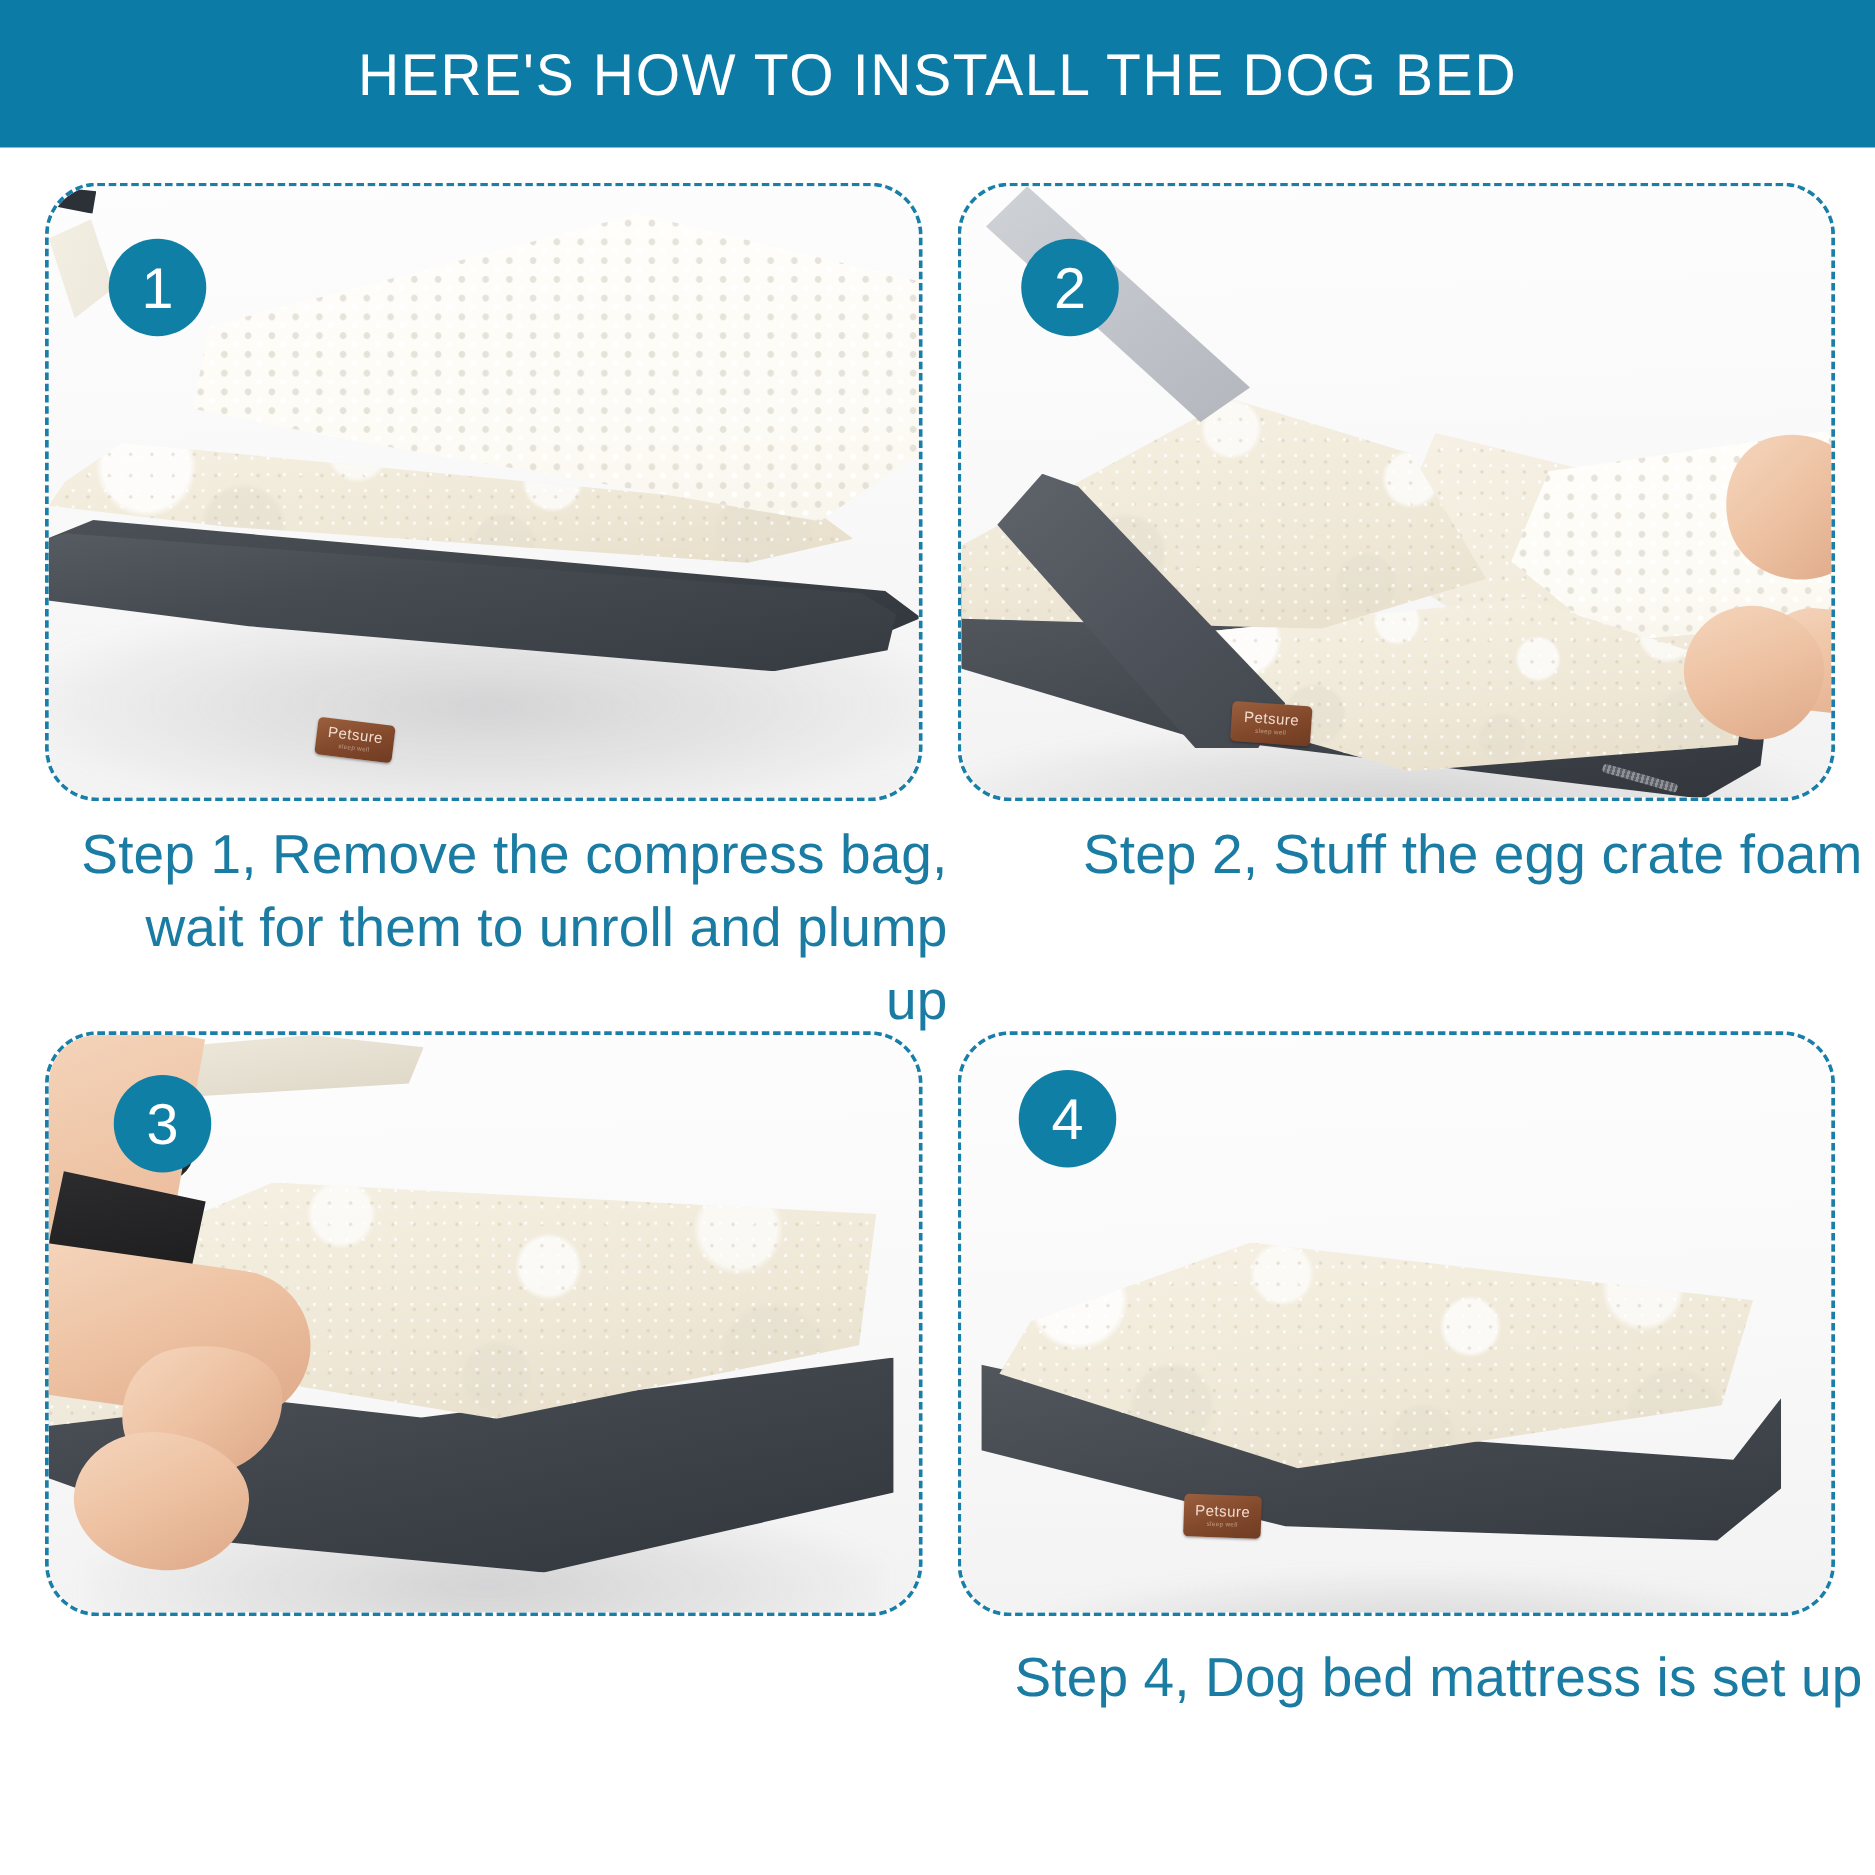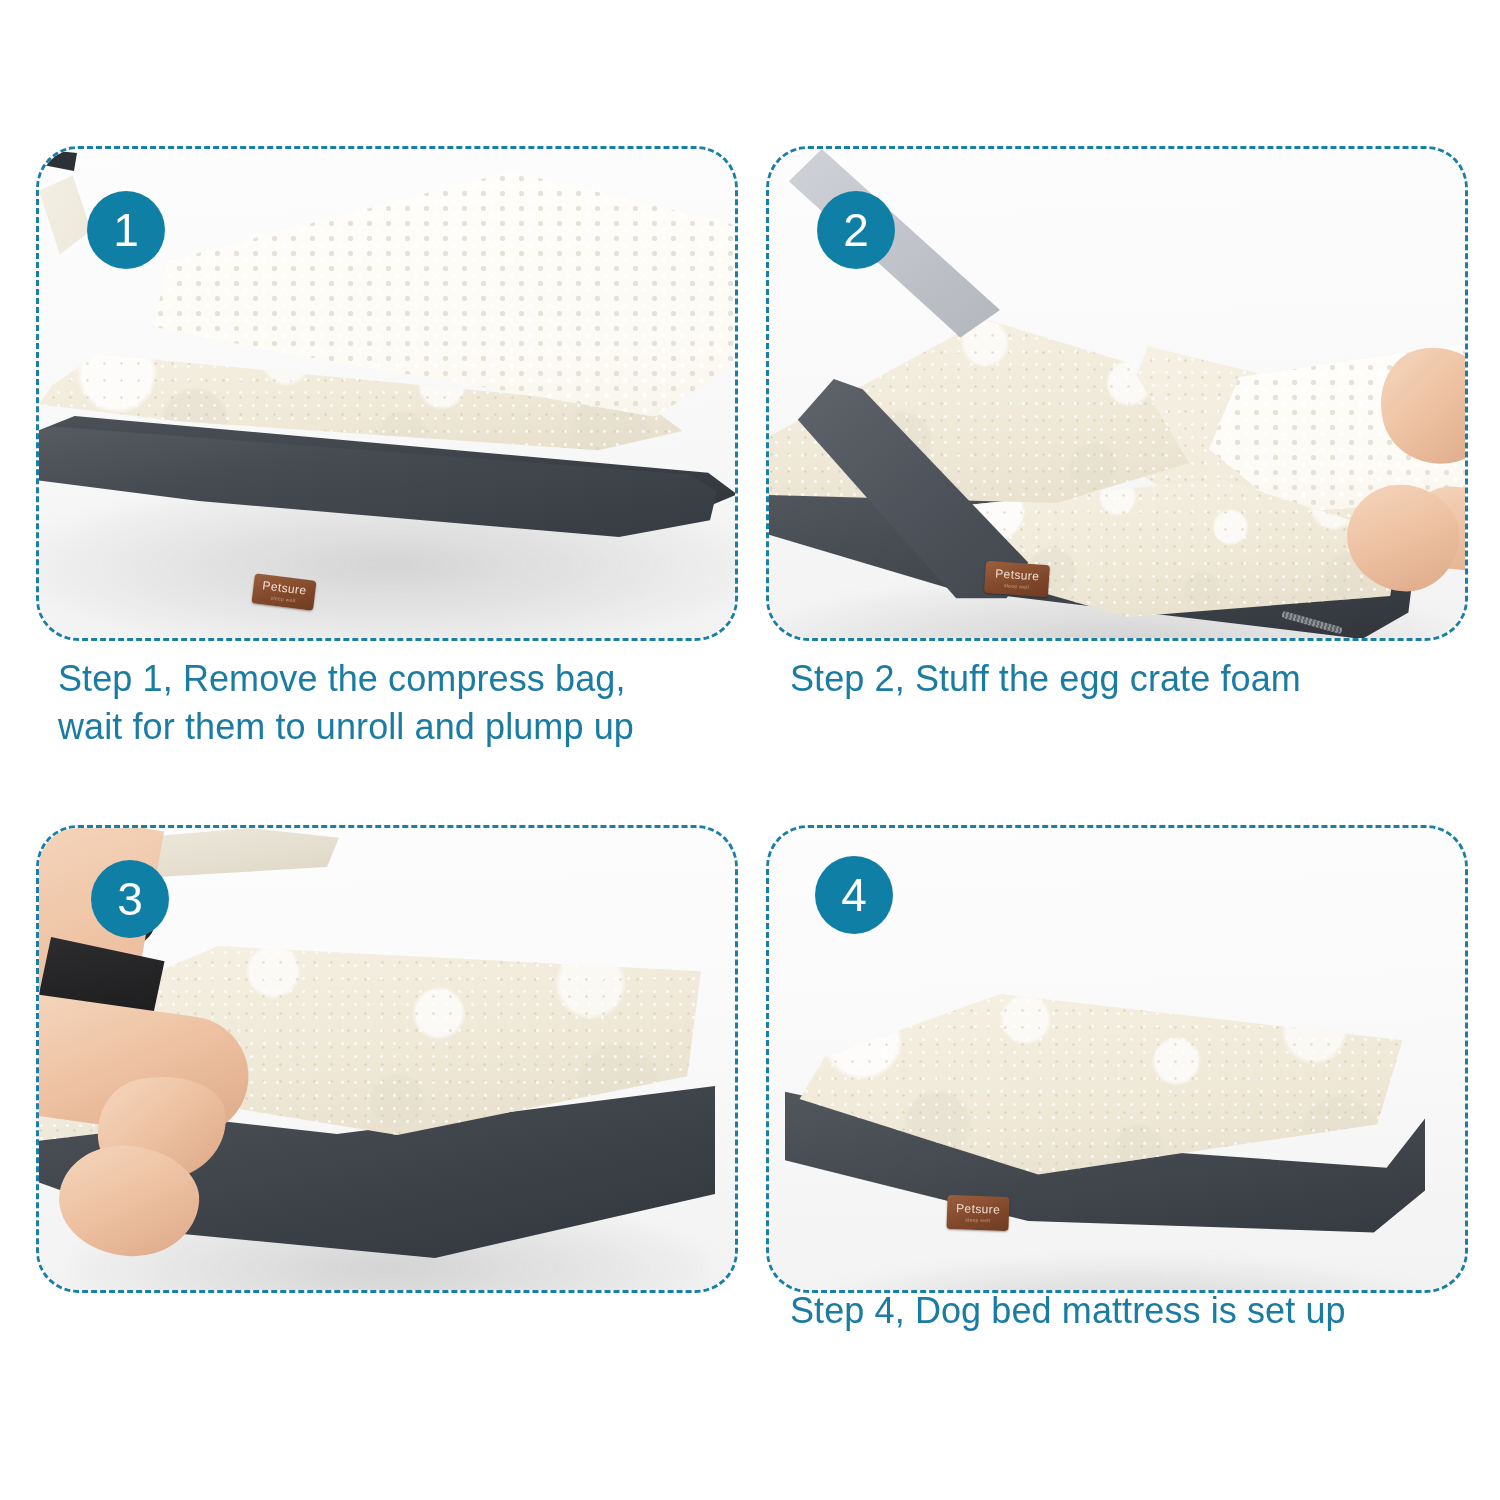--- a/index.html
+++ b/index.html
@@ -82,30 +82,31 @@
     z-index: 30;
     line-height: 1;
   }
   .cell-r2c1 .step-badge { left: 52px; top: 32px; }
   .cell-r2c2 .step-badge { left: 46px; top: 28px; }
 
   
   .caption {
     position: absolute;
     color: #1a7ba3;
-    font-size: 36px;
+    font-size: 44px;
     line-height: 1.33;
     font-weight: 400;
     white-space: pre-line;
     letter-spacing: 0.1px;
+    text-align: right;
   }
   .cap-r1c1 { left: 58px;  top: 537px; width: 700px; }
   .cap-r1c2 { left: 790px; top: 537px; width: 700px; }
   .cap-r2c1 { left: 58px;  top: 1196px; width: 700px; }
-  .cap-r2c2 { left: 790px; top: 1169px; width: 700px; }
+  .cap-r2c2 { left: 790px; top: 1196px; width: 700px; }
 
   
   .scene {
     position: absolute;
     inset: 0;
     background: linear-gradient(178deg, #fdfdfd 0%, #f8f8f8 58%, #f2f2f2 100%);
     overflow: hidden;
   }
 
   
@@ -339,20 +340,23 @@
     left: 18px; top: 166px; width: 628px; height: 210px;
     clip-path: polygon(34% 0%, 98% 22%, 94% 62%, 40% 86%, 2% 50%, 6% 30%);
   }
   .s4-tag { left: 178px; top: 368px; width: 62px; height: 34px; transform: rotate(2deg); }
 </style>
 </head>
 <body>
 
 <div id="page">
 
+  <div class="header-bar">
+    <div class="header-title">HERE'S HOW TO INSTALL THE DOG BED</div>
+  </div>
 
   <div class="steps-grid">
 
     <div class="step-cell cell-r1c1">
       <div class="step-frame">
         <div class="scene">
           <div class="shadow-soft s1-shadow"></div>
           <div class="bed-base s1-base2"></div>
           <div class="sherpa s1-sherpa"></div>
           <div class="bed-base s1-base"></div>

